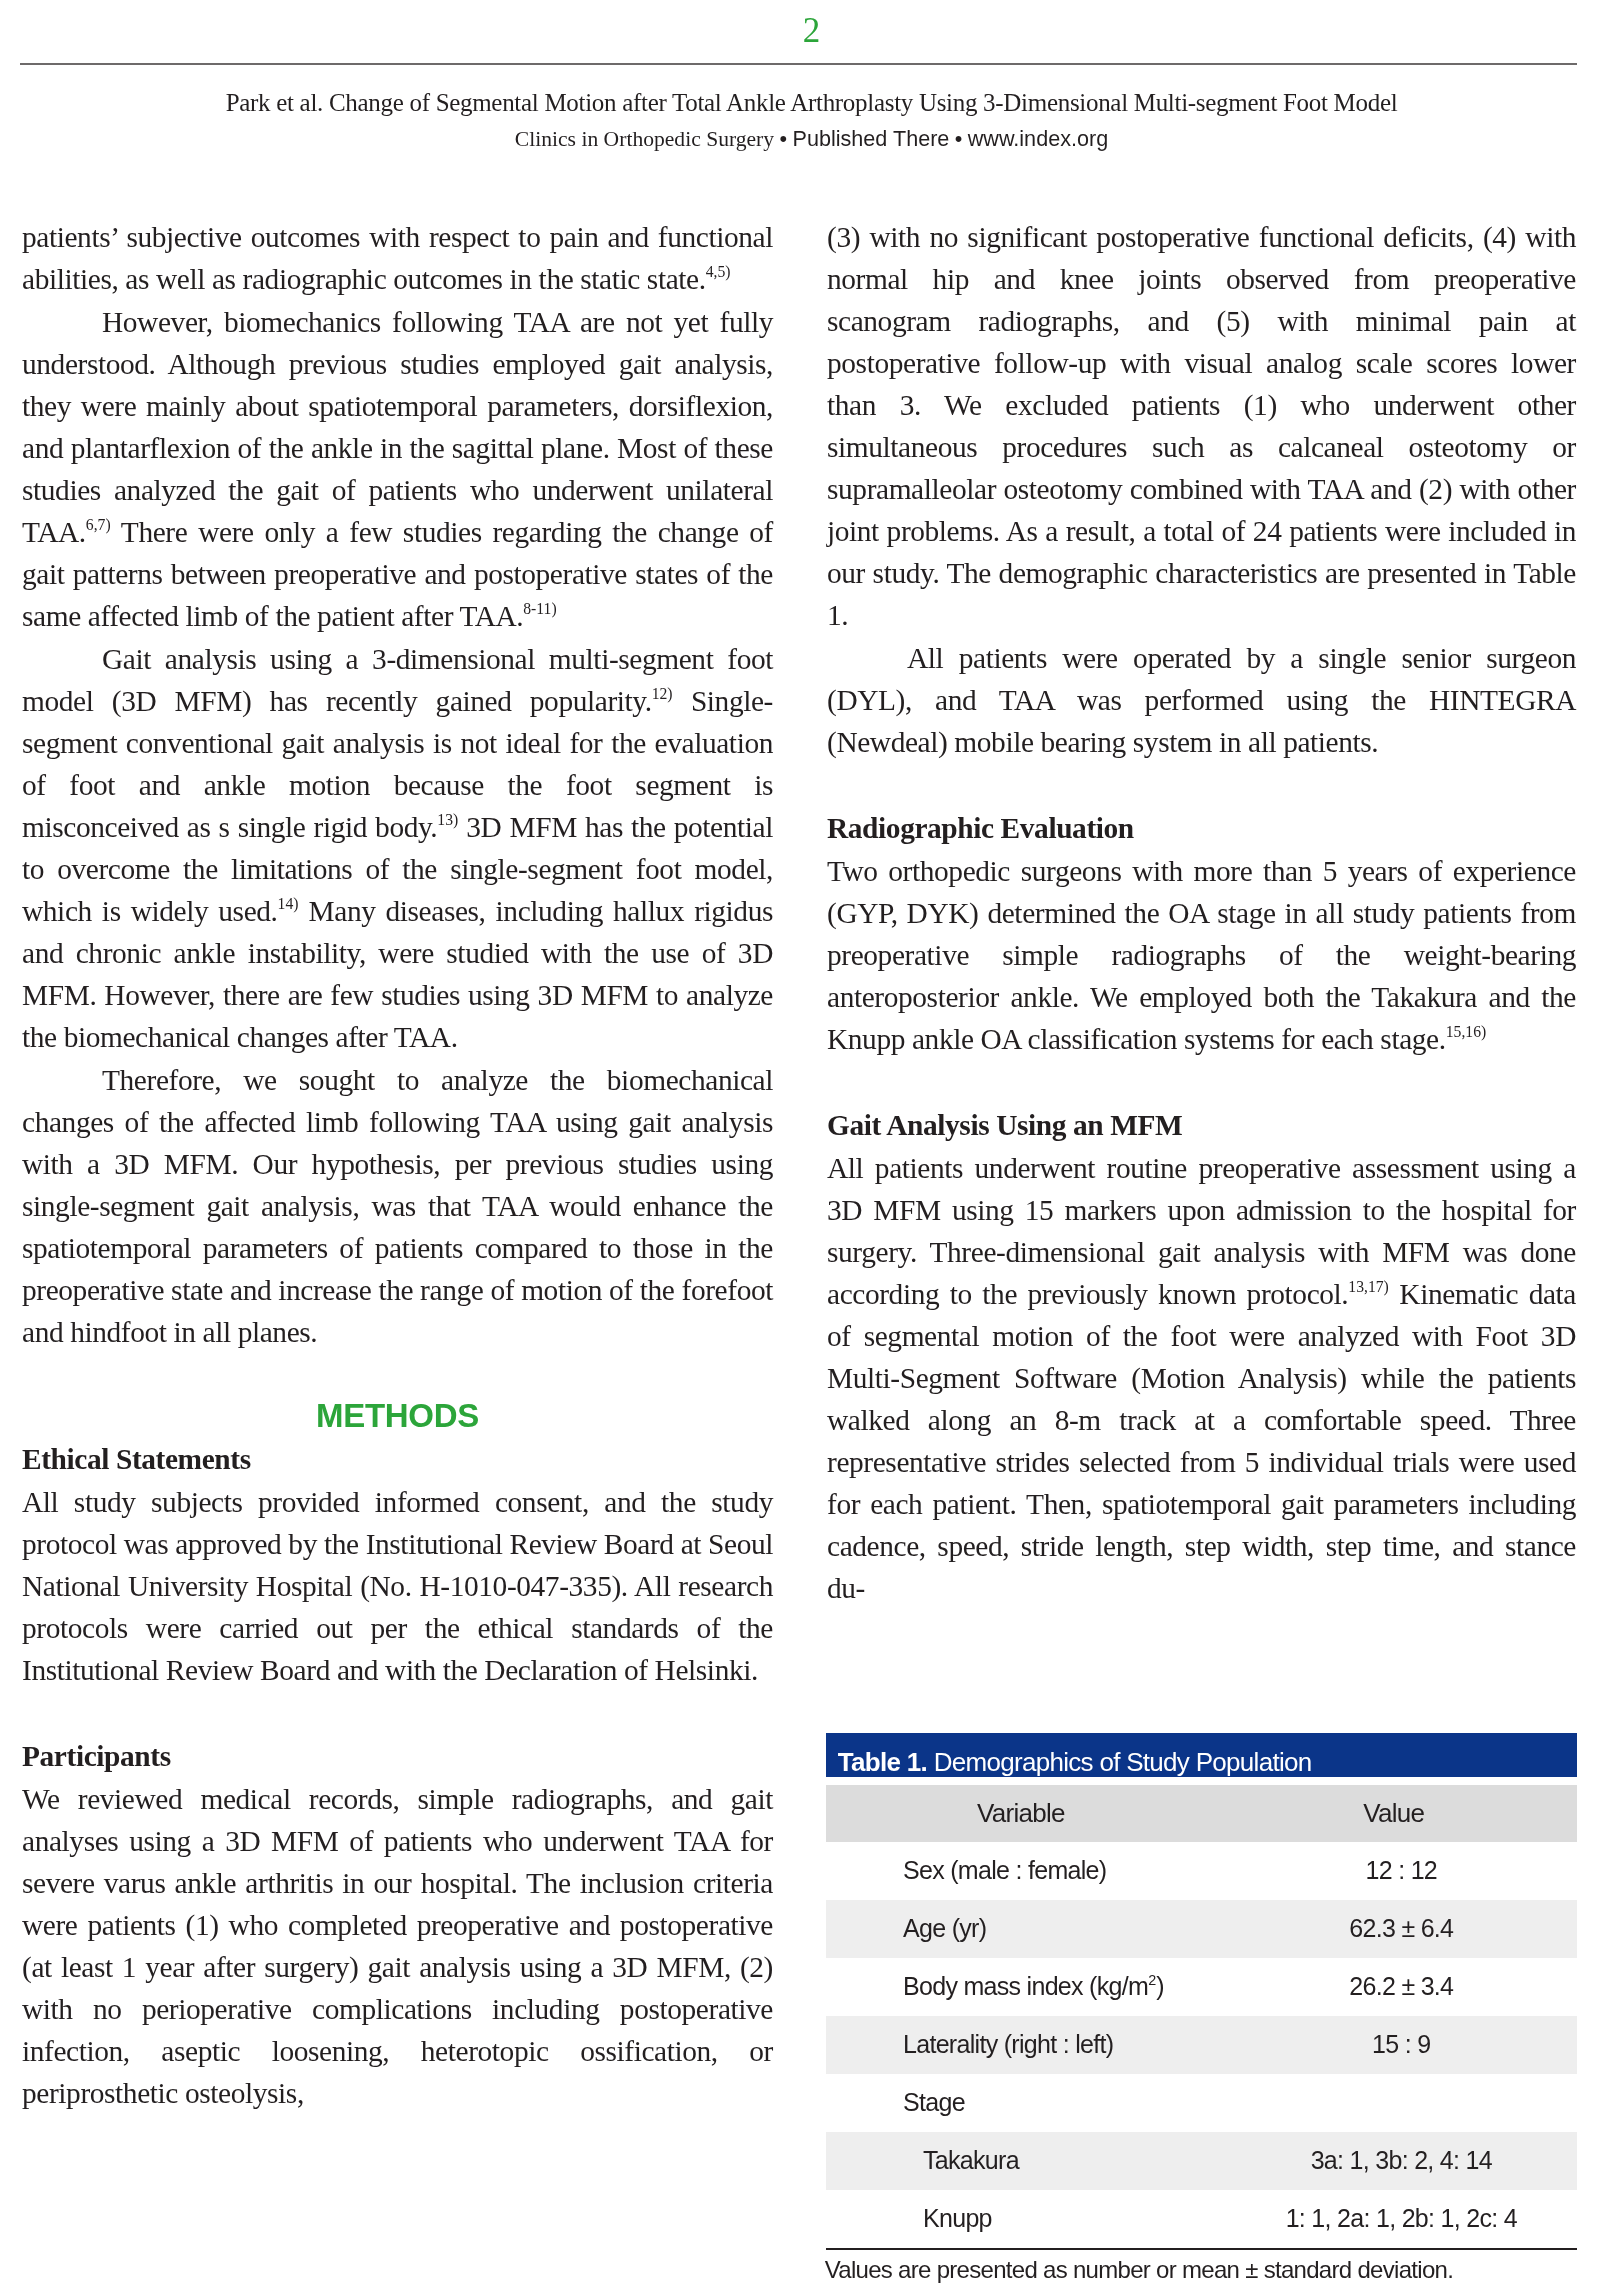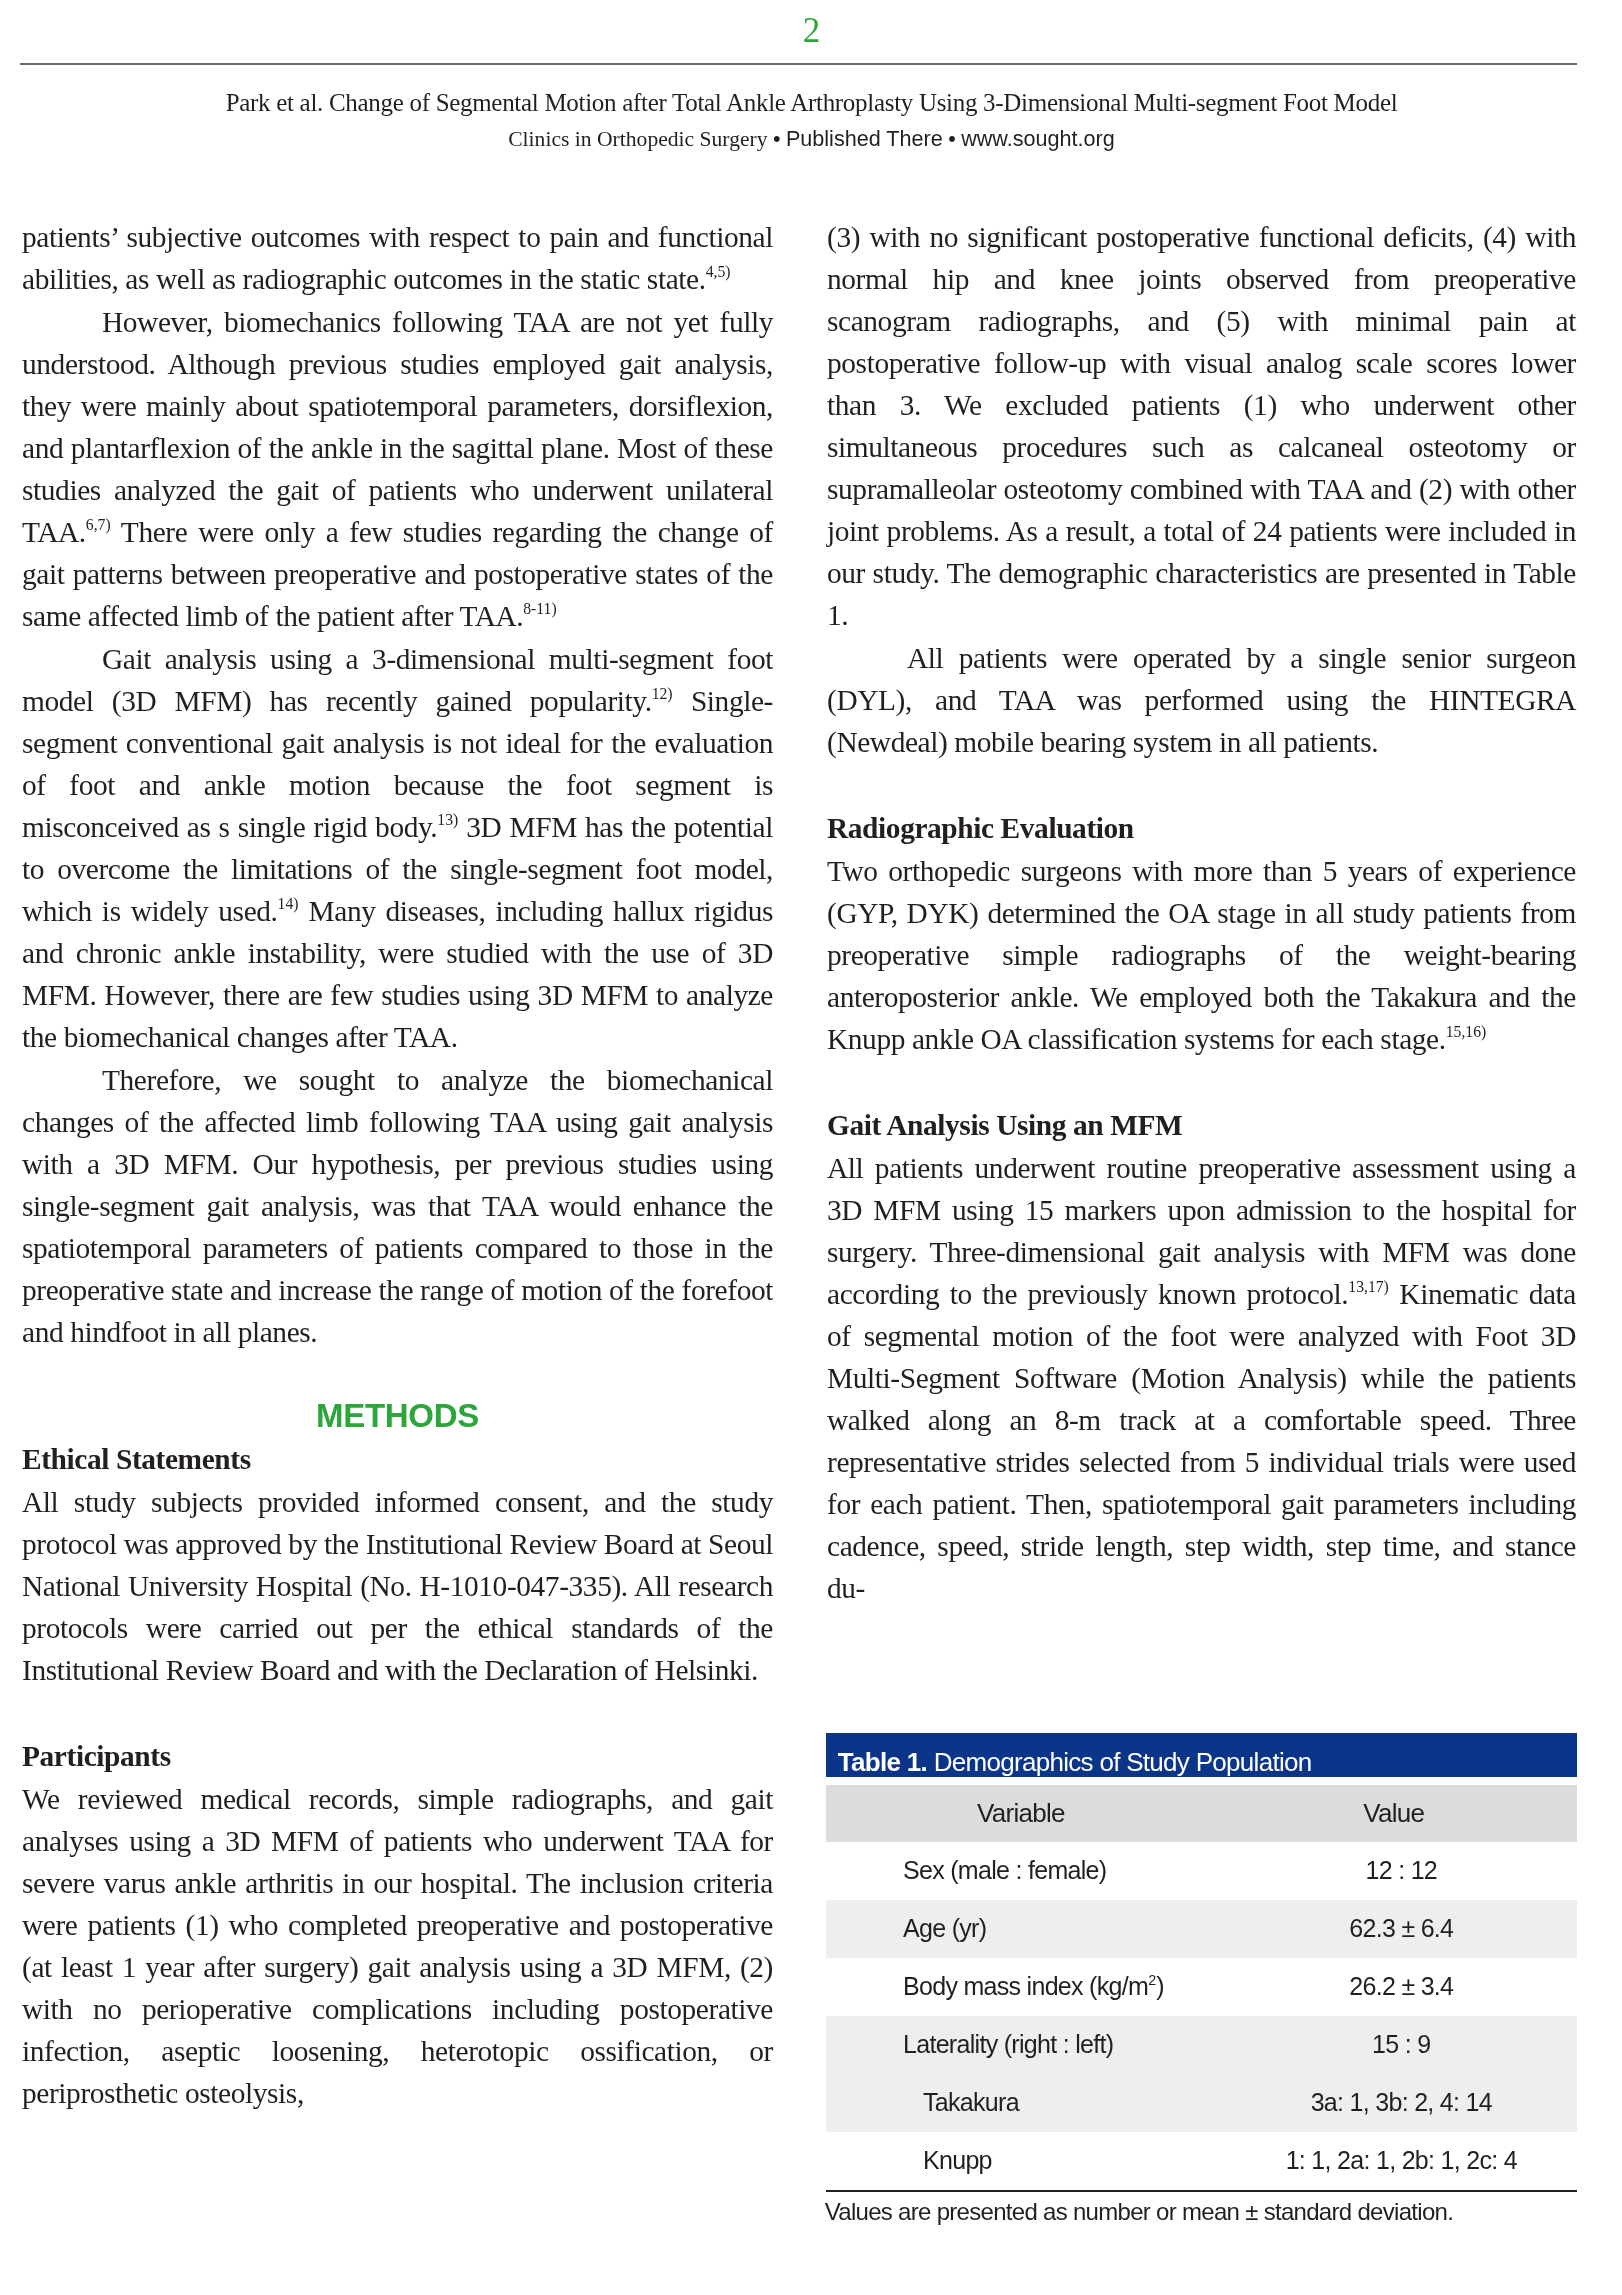--- a/index.html
+++ b/index.html
@@ -49,21 +49,21 @@
 <body>
 
 <div class="page-number">2</div>
 <div class="header-rule"></div>
 <div class="running-title">Park et al. Change of Segmental Motion after Total Ankle Arthroplasty Using 3-Dimensional Multi-segment Foot Model</div>
 <div class="running-journal">
   <span>Clinics in Orthopedic Surgery</span>
   <span class="pub">•</span>
   <span class="pub">Published There</span>
   <span class="pub">•</span>
-  <span class="pub">www.sought.org</span>
+  <span class="pub">www.index.org</span>
 </div>
 
 <div class="col col-left">
   <p><span>patients’ subjective outcomes with respect to pain and functional abilities, as well as radiographic outcomes in the static state.</span><sup>4,5)</sup></p>
   <p class="indent"><span>However, biomechanics following TAA are not yet fully understood. Although previous studies employed gait analysis, they were mainly about spatiotemporal parameters, dorsiflexion, and plantarflexion of the ankle in the sagittal plane. Most of these studies analyzed the gait of patients who underwent unilateral TAA.</span><sup>6,7)</sup><span> There were only a few studies regarding the change of gait patterns between preoperative and postoperative states of the same affected limb of the patient after TAA.</span><sup>8-11)</sup></p>
   <p class="indent"><span>Gait analysis using a 3-dimensional multi-segment foot model (3D MFM) has recently gained popularity.</span><sup>12)</sup><span> Single-segment conventional gait analysis is not ideal for the evaluation of foot and ankle motion because the foot segment is misconceived as s single rigid body.</span><sup>13)</sup><span> 3D MFM has the potential to overcome the limitations of the single-segment foot model, which is widely used.</span><sup>14)</sup><span> Many diseases, including hallux rigidus and chronic ankle instability, were studied with the use of 3D MFM. However, there are few studies using 3D MFM to analyze the biomechanical changes after TAA.</span></p>
   <p class="indent">Therefore, we sought to analyze the biomechanical changes of the affected limb following TAA using gait analysis with a 3D MFM. Our hypothesis, per previous studies using single-segment gait analysis, was that TAA would enhance the spatiotemporal parameters of patients compared to those in the preoperative state and increase the range of motion of the forefoot and hindfoot in all planes.</p>
   <div class="section-title">METHODS</div>
   <p class="subhead">Ethical Statements</p>
   <p>All study subjects provided informed consent, and the study protocol was approved by the Institutional Review Board at Seoul National University Hospital (No. H-1010-047-335). All research protocols were carried out per the ethical standards of the Institutional Review Board and with the Declaration of Helsinki.</p>
@@ -103,20 +103,24 @@
         <td class="val">62.3 ± 6.4</td>
       </tr>
       <tr>
         <td class="var"><span>Body mass index (kg/m</span><sup>2</sup><span>)</span></td>
         <td class="val">26.2 ± 3.4</td>
       </tr>
       <tr class="shade">
         <td class="var">Laterality (right : left)</td>
         <td class="val">15 : 9</td>
       </tr>
+      <tr>
+        <td class="var">Stage</td>
+        <td class="val"></td>
+      </tr>
       <tr class="shade">
         <td class="var sub">Takakura</td>
         <td class="val">3a: 1, 3b: 2, 4: 14</td>
       </tr>
       <tr>
         <td class="var sub">Knupp</td>
         <td class="val">1: 1, 2a: 1, 2b: 1, 2c: 4</td>
       </tr>
     </tbody>
   </table>

